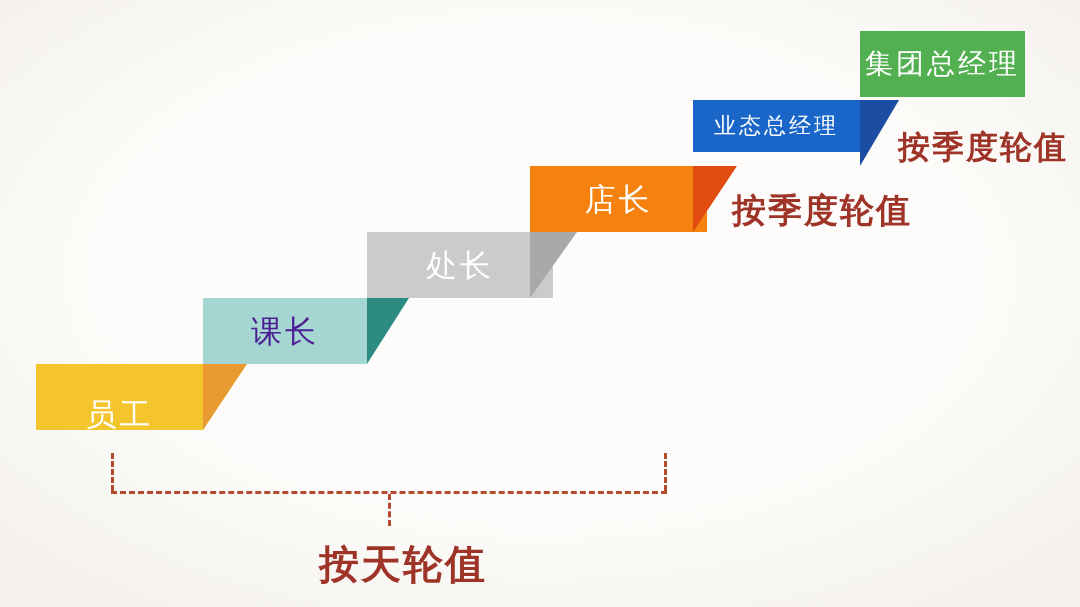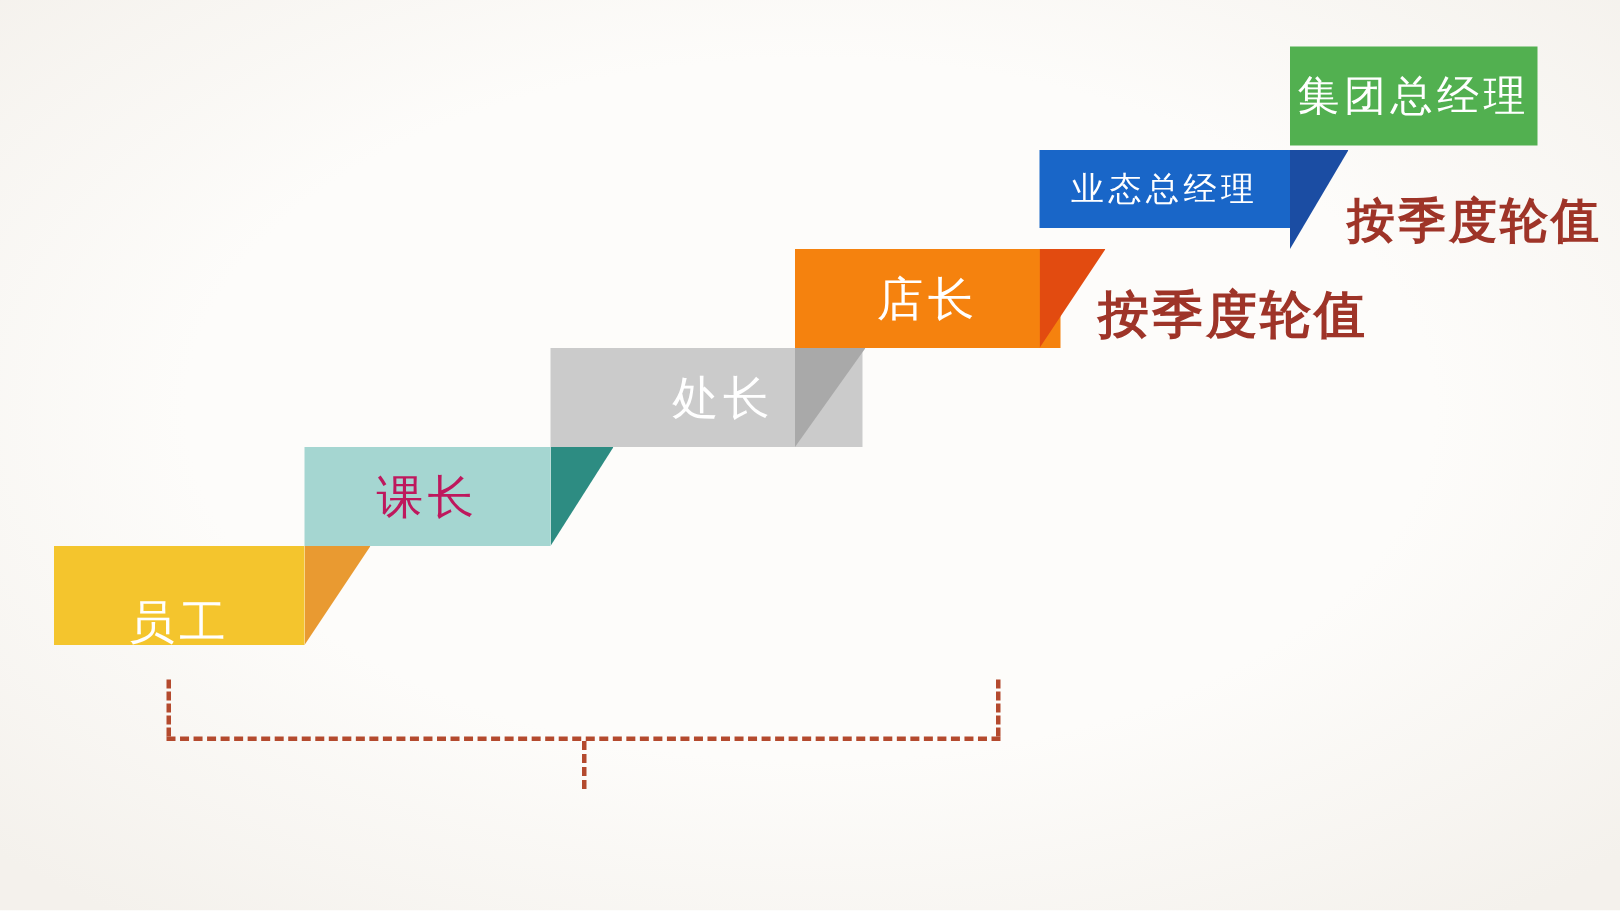--- a/index.html
+++ b/index.html
@@ -47,25 +47,25 @@
 </head>
 <body>
 
 <div class="stage" style="--bracket-color: #b44a2e;">
 
   <div id="steps">
       <div class="step-rect" style="left: 36px; top: 364px; width: 167px; height: 66px; background: rgb(244, 197, 45); color: rgb(255, 255, 255); font-size: 31px; align-items: flex-end;">
         <span>员工</span>
       </div>
       <div class="step-fold" style="left: 203px; top: 364px; width: 44px; height: 66px; background: rgb(233, 154, 49);"></div>
-      <div class="step-rect" style="left: 203px; top: 298px; width: 164px; height: 66px; background: rgb(165, 214, 209); color: #be185d; font-size: 31px;">
+      <div class="step-rect" style="left: 203px; top: 298px; width: 164px; height: 66px; background: rgb(165, 214, 209); color: #4c1d95; font-size: 31px;">
         <span>课长</span>
       </div>
       <div class="step-fold" style="left: 367px; top: 298px; width: 42px; height: 66px; background: rgb(45, 140, 130);"></div>
-      <div class="step-rect" style="left: 367px; top: 232px; width: 186px; height: 66px; background: rgb(203, 203, 203); color: rgb(255, 255, 255); font-size: 31px; padding-left: 22px;">
+      <div class="step-rect" style="left: 367px; top: 232px; width: 186px; height: 66px; background: rgb(203, 203, 203); color: rgb(255, 255, 255); font-size: 31px;">
         <span>处长</span>
       </div>
       <div class="step-fold" style="left: 530px; top: 232px; width: 47px; height: 66px; background: rgb(169, 169, 169);"></div>
       <div class="step-rect" style="left: 530px; top: 166px; width: 177px; height: 66px; background: rgb(245, 130, 14); color: rgb(255, 255, 255); font-size: 31px;">
         <span>店长</span>
       </div>
       <div class="step-fold" style="left: 693px; top: 166px; width: 44px; height: 66px; background: rgb(226, 75, 16);"></div>
       <div class="step-rect" style="left: 693px; top: 100px; width: 167px; height: 52px; background: rgb(25, 102, 200); color: rgb(255, 255, 255); font-size: 22px;">
         <span>业态总经理</span>
       </div>
@@ -73,16 +73,17 @@
       <div class="step-rect" style="left: 860px; top: 31px; width: 165px; height: 66px; background: rgb(82, 176, 80); color: rgb(255, 255, 255); font-size: 28px;">
         <span>集团总经理</span>
       </div>
     </div>
 
   <div class="bracket-v" style="left:111px; top:453px; height:38px;"></div>
   <div class="bracket-h" style="left:111px; top:491px; width:556px;"></div>
   <div class="bracket-v" style="left:664px; top:453px; height:38px;"></div>
   <div class="bracket-v" style="left:388px; top:494px; height:32px;"></div>
 
+  <div class="ann" style="left: 300px; top: 543px; width: 206px; font-size: 40px; color: rgb(158, 52, 40);">按天轮值</div>
   <div class="ann" style="left: 722px; top: 193px; width: 200px; font-size: 34px; color: rgb(158, 52, 40);">按季度轮值</div>
   <div class="ann" style="left: 883px; top: 131px; width: 200px; font-size: 32px; color: rgb(158, 52, 40);">按季度轮值</div>
 
 </div>
 
 </body></html>

